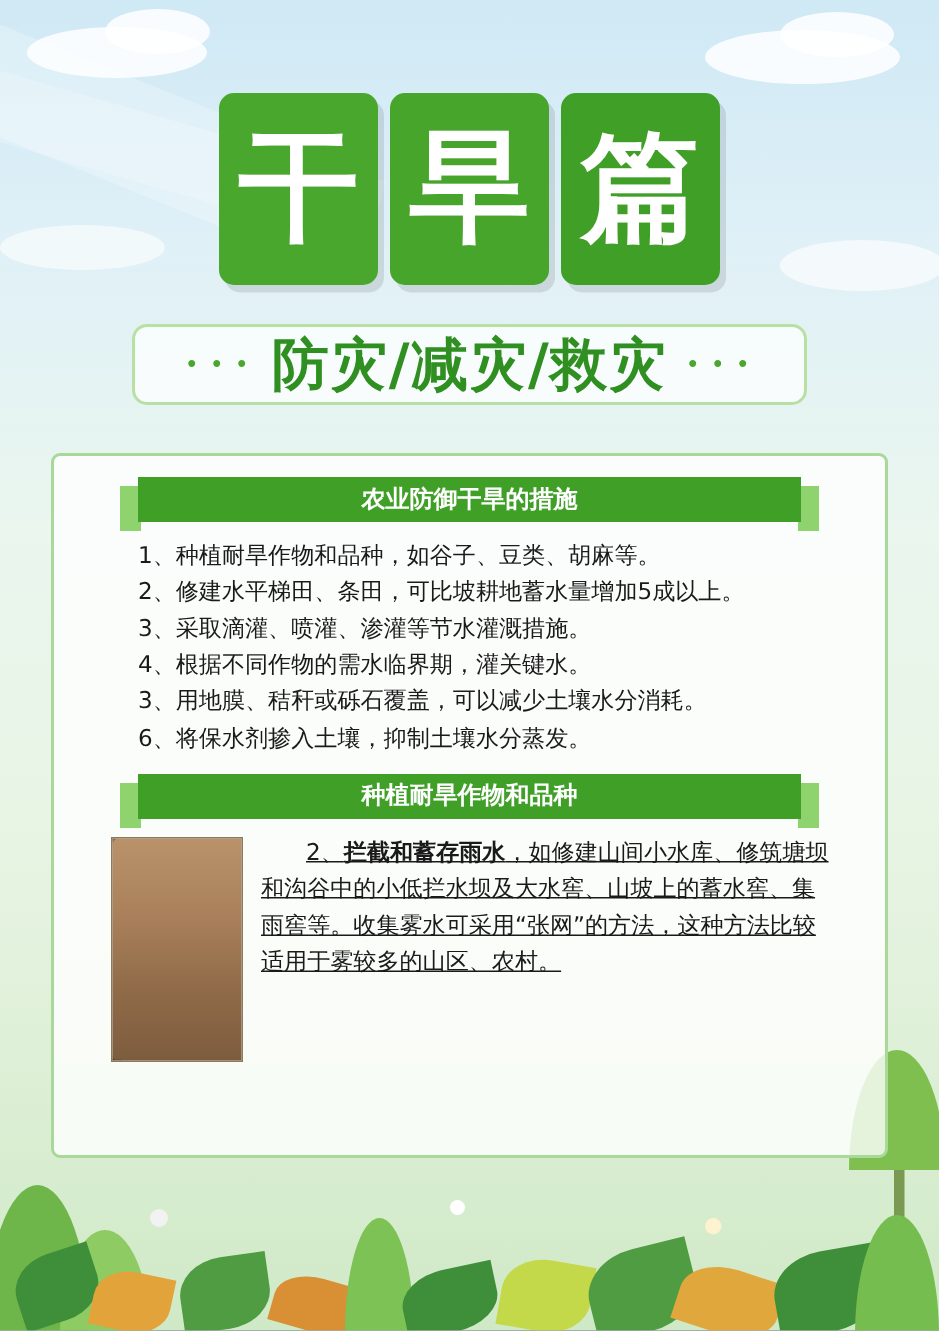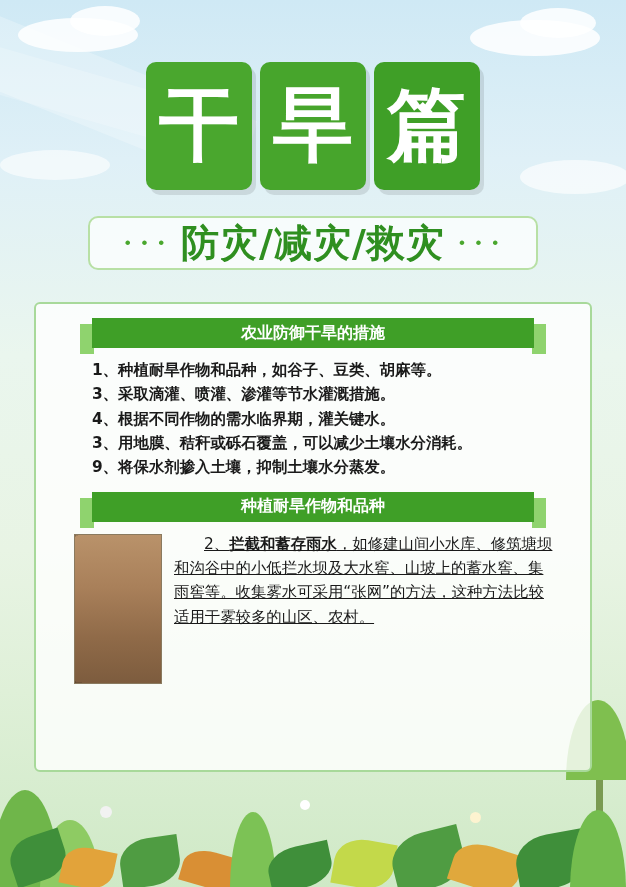--- a/index.html
+++ b/index.html
@@ -207,26 +207,27 @@
     <span id="subtitle-text">防灾/减灾/救灾</span>
     <span class="dots">• • •</span>
   </div>
 
   <div id="content-card">
 
     <div class="banner-wrap">
       <div class="section-banner">农业防御干旱的措施</div>
     </div>
 
-    <div class="body-text" style="padding:0 4px;font-weight:bold;">
+    <div class="body-text" style="padding:0 4px;">
       <p class="indent">1、种植耐旱作物和品种，如谷子、豆类、胡麻等。</p>
+      <p class="indent">2、修建水平梯田、条田，可比坡耕地蓄水量增加5成以上。</p>
       <p class="indent">3、采取滴灌、喷灌、渗灌等节水灌溉措施。</p>
       <p class="indent">4、根据不同作物的需水临界期，灌关键水。</p>
       <p class="indent">3、用地膜、秸秆或砾石覆盖，可以减少土壤水分消耗。</p>
-      <p class="indent">9、将保水剂掺入土壤，抑制土壤水分蒸发。</p>
+      <p class="indent">6、将保水剂掺入土壤，抑制土壤水分蒸发。</p>
     </div>
 
     <div class="banner-wrap" style="margin-top:12px;">
       <div class="section-banner">种植耐旱作物和品种</div>
     </div>
 
     <div id="section2-body" class="body-text" style="padding:0 4px;">
       <div id="dry-land-photo"></div>
       <p class="indent" style="text-indent:30px;text-decoration:underline;">
         <span>2、</span><span class="bold">拦截和蓄存雨水</span><span>，如修建山间小水库、修筑塘坝和沟谷中的小低拦水坝及大水窖、山坡上的蓄水窖、集雨窖等。收集雾水可采用“张网”的方法，这种方法比较适用于雾较多的山区、农村。</span>

